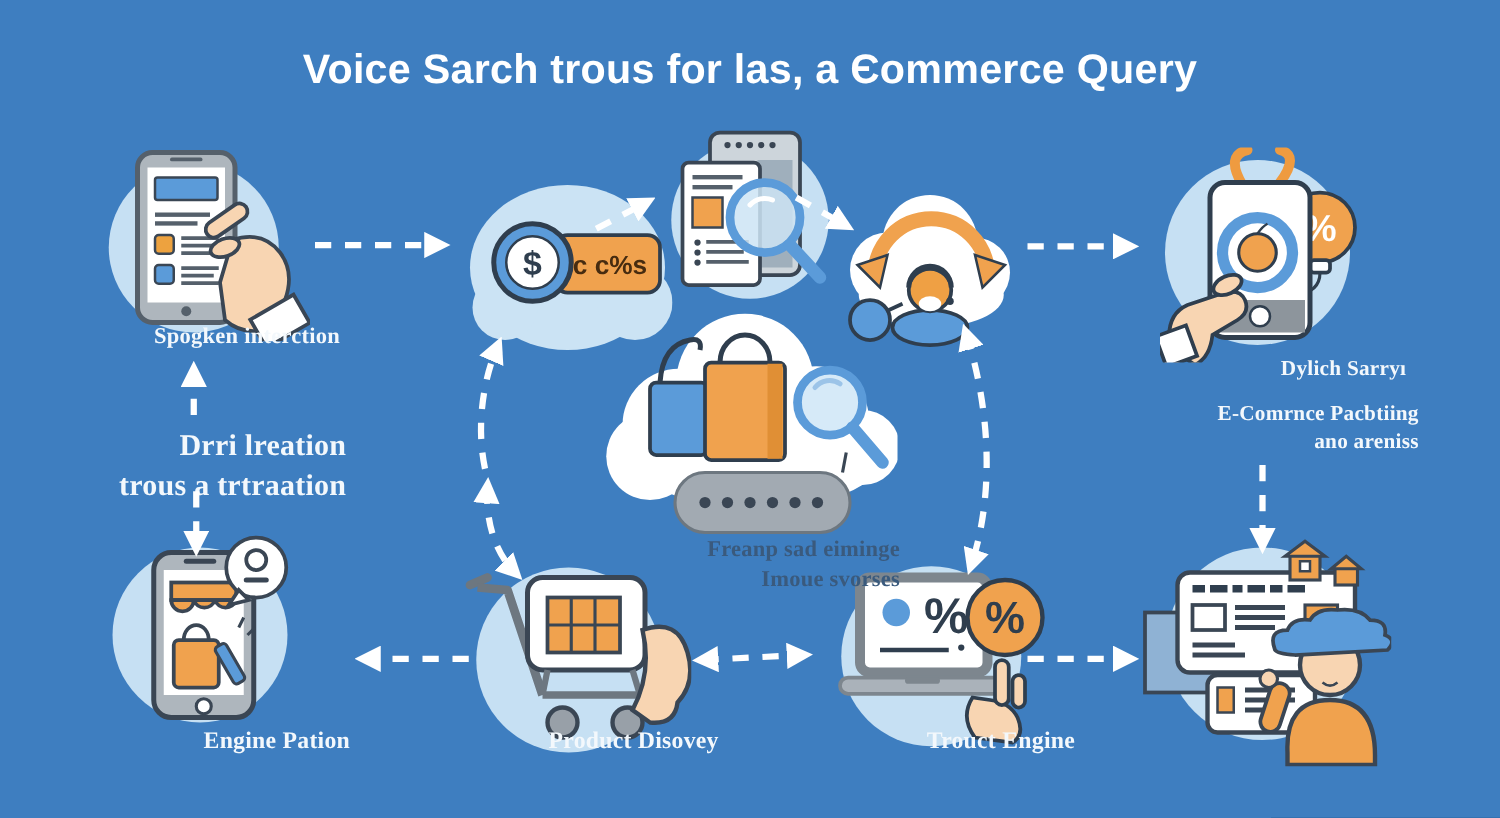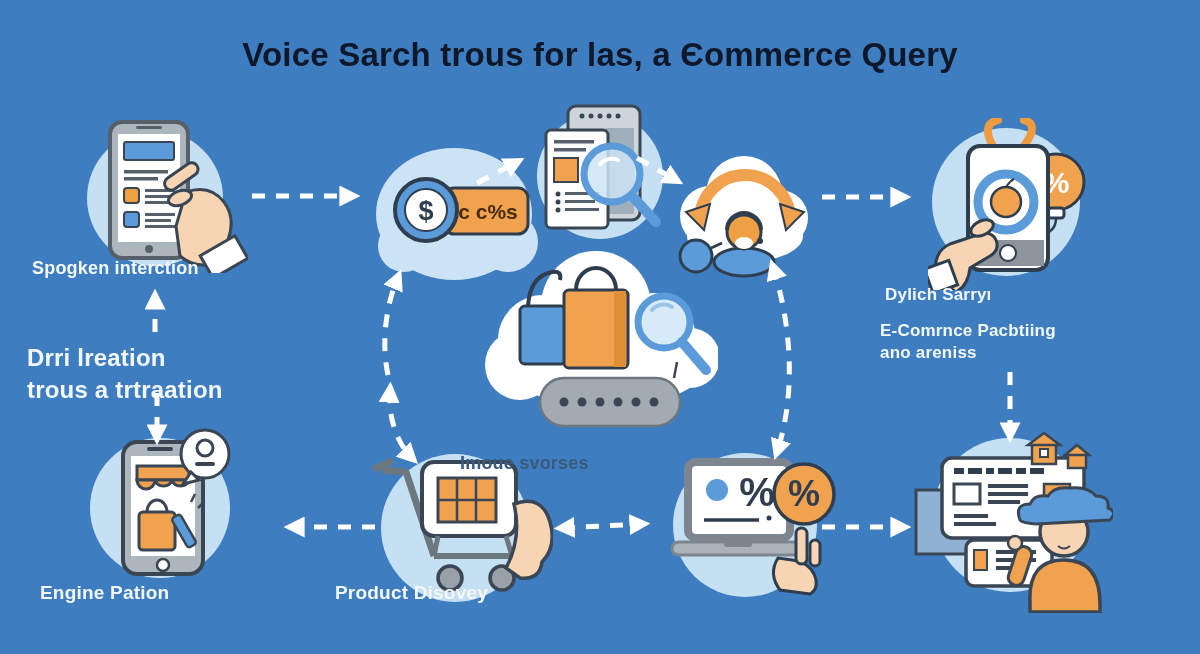--- a/index.html
+++ b/index.html
@@ -1,23 +1,23 @@
 <!DOCTYPE html>
 <html><head>
 <meta charset="utf-8">
 <style>
   html,body{margin:0;padding:0;background:#2f6aa6;}
   .canvas{position:relative;width:1200px;height:654px;background:#3e7ec0;overflow:hidden;
           font-family:"Liberation Sans",sans-serif;}
-  .title{position:absolute;top:36px;left:0;width:100%;text-align:center;color:#0f172a;
+  .title{position:absolute;top:36px;left:0;width:100%;text-align:center;color:#ffffff;
          font-size:33px;font-weight:700;letter-spacing:.2px;z-index:4;}
   .bubble{position:absolute;border-radius:50%;background:#c6e0f3;z-index:1;}
   .icon{position:absolute;z-index:3;}
-  .label{position:absolute;color:#f3f8fc;font-weight:700;text-align:left;
-         font-size:17px;line-height:1.32;z-index:4;letter-spacing:.2px;}
+  .label{position:absolute;color:#f3f8fc;font-weight:700;text-align:right;
+         font-size:17px;line-height:1.32;z-index:4;letter-spacing:.2px;font-family:Liberation Serif, serif;}
   .caption-dark{color:#3a5a7d;}
   .arrows{position:absolute;left:0;top:0;z-index:5;}
   svg text{font-family:"Liberation Sans",sans-serif;}
 </style>
 </head>
 <body>
 
 <div class="canvas">
 
   <div class="title">Voice Sarch trous for las, a Єommerce Query</div>
@@ -170,21 +170,21 @@
       <line x1="206" y1="138" x2="209" y2="122" stroke="#3a4654" stroke-width="2.5"></line>
       <circle cx="96" cy="162" r="4.5" fill="#3a4654"></circle>
         <circle cx="114" cy="162" r="4.5" fill="#3a4654"></circle>
       <circle cx="132" cy="162" r="4.5" fill="#3a4654"></circle>
         <circle cx="150" cy="162" r="4.5" fill="#3a4654"></circle>
       <circle cx="168" cy="162" r="4.5" fill="#3a4654"></circle>
         <circle cx="186" cy="162" r="4.5" fill="#3a4654"></circle>
     </g>
   </svg>
   <div class="label caption-dark" style="left:460px;top:428px;width:260px;font-size:18px">
-    <br>
+    <span>Freanp sad eiminge</span><br>
     <span>Imoue svorses</span>
   </div>
 
   <svg class="icon" style="left:95px;top:428px" width="150" height="165" viewBox="0 0 150 165">
     <rect x="28" y="14" width="80" height="132" rx="14" fill="#aeb6bd" stroke="#3a4654" stroke-width="4"></rect>
     <rect x="36" y="28" width="64" height="100" fill="#ffffff"></rect>
     <rect x="52" y="19" width="26" height="4" rx="2" fill="#3a4654"></rect>
     <circle cx="68" cy="137" r="6" fill="#ffffff" stroke="#3a4654" stroke-width="2.5"></circle>
     <g>
       <rect x="42" y="38" width="52" height="14" fill="#f0a24e" stroke="#3a4654" stroke-width="3"></rect>
@@ -238,20 +238,21 @@
     <g>
       <circle cx="142" cy="46" r="30" fill="#f0a24e" stroke="#2f3e4e" stroke-width="3.5"></circle>
       <text x="142" y="58" text-anchor="middle" font-size="36" font-weight="700" fill="#2f3e4e">%</text>
     </g>
     <g>
       <path d="M118,142 q-12,-16 -2,-32 l14,2 q16,2 22,14 q6,14 -4,20 z" fill="#f8d5b2" stroke="#2f3e4e" stroke-width="3"></path>
       <rect x="134" y="80" width="11" height="36" rx="5.5" fill="#f8d5b2" stroke="#2f3e4e" stroke-width="3"></rect>
       <rect x="148" y="92" width="10" height="26" rx="5" fill="#f8d5b2" stroke="#2f3e4e" stroke-width="3"></rect>
     </g>
   </svg>
+  <div class="label" style="left:630px;top:580px;width:230px;font-size:19px">Trouct Engine</div>
 
   <svg class="icon" style="left:908px;top:428px" width="205" height="185" viewBox="0 0 205 185">
     <rect x="8" y="62" width="62" height="64" fill="#8fb2d4" stroke="#3a4654" stroke-width="3"></rect>
     <rect x="34" y="30" width="142" height="80" rx="10" fill="#ffffff" stroke="#3a4654" stroke-width="3.5"></rect>
     <rect x="46" y="40" width="10" height="6" fill="#2f3e4e"></rect>
       <rect x="60" y="40" width="14" height="6" fill="#2f3e4e"></rect>
     <rect x="78" y="40" width="8" height="6" fill="#2f3e4e"></rect>
       <rect x="90" y="40" width="14" height="6" fill="#2f3e4e"></rect>
     <rect x="108" y="40" width="10" height="6" fill="#2f3e4e"></rect>
       <rect x="122" y="40" width="14" height="6" fill="#2f3e4e"></rect>

